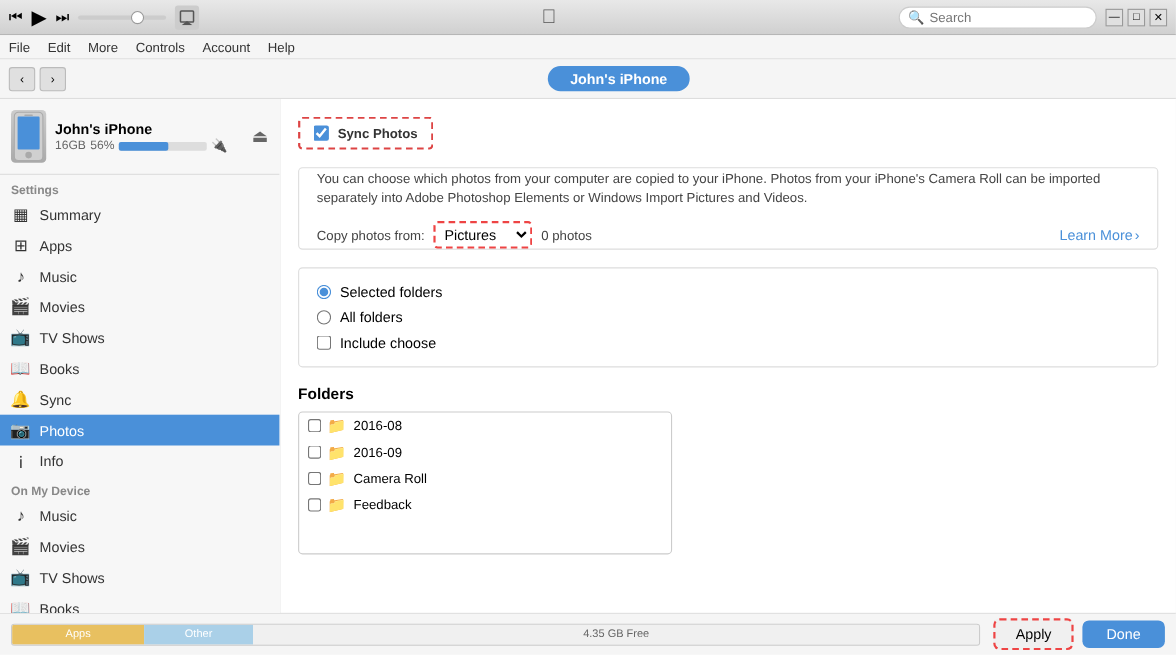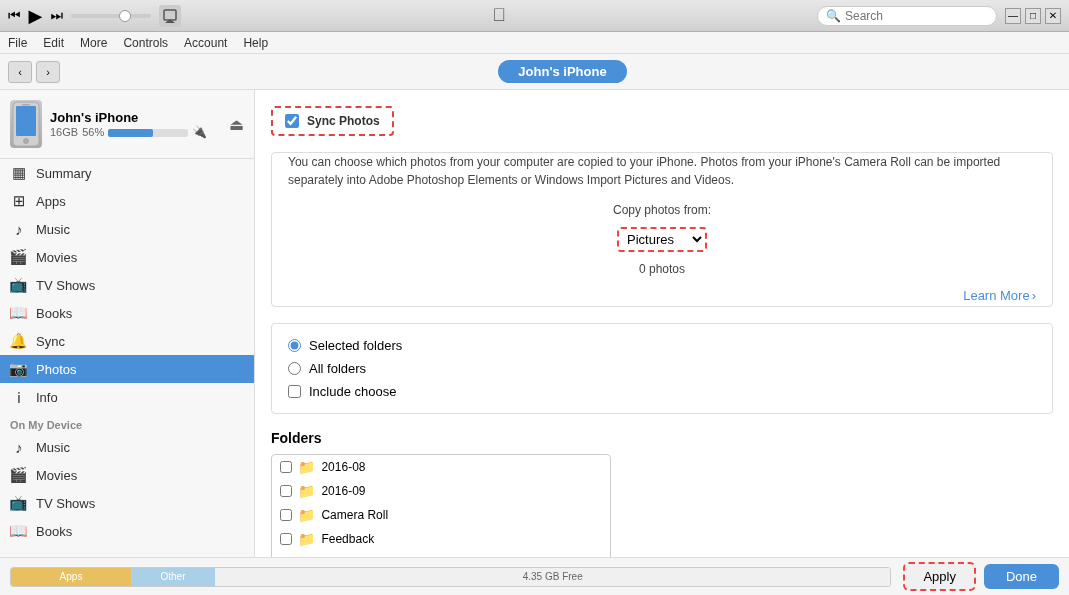--- a/index.html
+++ b/index.html
@@ -125,21 +125,20 @@
       font-size: 12px;
       color: #444;
       line-height: 1.5;
     }
 
     .copy-from-row {
       display: flex;
       align-items: center;
       gap: 8px;
       margin-top: 12px;
-      flex-direction: column;
     }
     .copy-from-select {
       border: 1px solid #aaa;
       border-radius: 4px;
       padding: 2px 4px;
       font-size: 13px;
       background: white;
       border: 2px dashed #e44;
       outline: none;
       cursor: pointer;
@@ -189,21 +188,21 @@
     .storage-bar {
       flex: 1;
       height: 20px;
       display: flex;
       border-radius: 3px;
       overflow: hidden;
       border: 1px solid #ccc;
     }
     .storage-segment { display: flex; align-items: center; justify-content: center; font-size: 10px; color: white; }
     .seg-apps { background: #e8c060; width: 120px; }
-    .seg-other { background: #aad0e8; width: 84px; }
+    .seg-other { background: #aad0e8; width: 99px; }
     .seg-free { background: #f0f0f0; color: #666; flex: 1; }
     .apply-btn {
       margin-left: 12px;
       padding: 5px 18px;
       background: #f0f0f0;
       border: 2px dashed #e44;
       border-radius: 6px;
       font-size: 13px;
       cursor: pointer;
     }
@@ -290,20 +289,21 @@
           <span>56%</span>
           <div class="capacity-bar">
             <div class="capacity-fill"></div>
           </div>
           <span style="font-size:12px;">🔌</span>
         </div>
       </div>
       <span class="eject-btn">⏏</span>
     </div>
 
+    <div class="sidebar-section-label">Settings</div>
 
     <div class="sidebar-item">
       <span class="icon">▦</span>
       <span>Summary</span>
     </div>
     <div class="sidebar-item">
       <span class="icon">⊞</span>
       <span>Apps</span>
     </div>
     <div class="sidebar-item">

